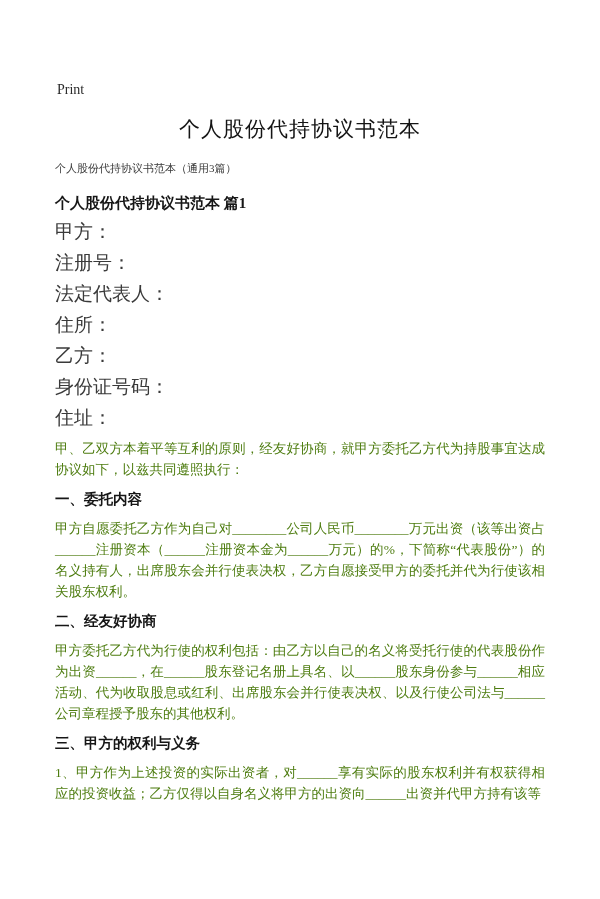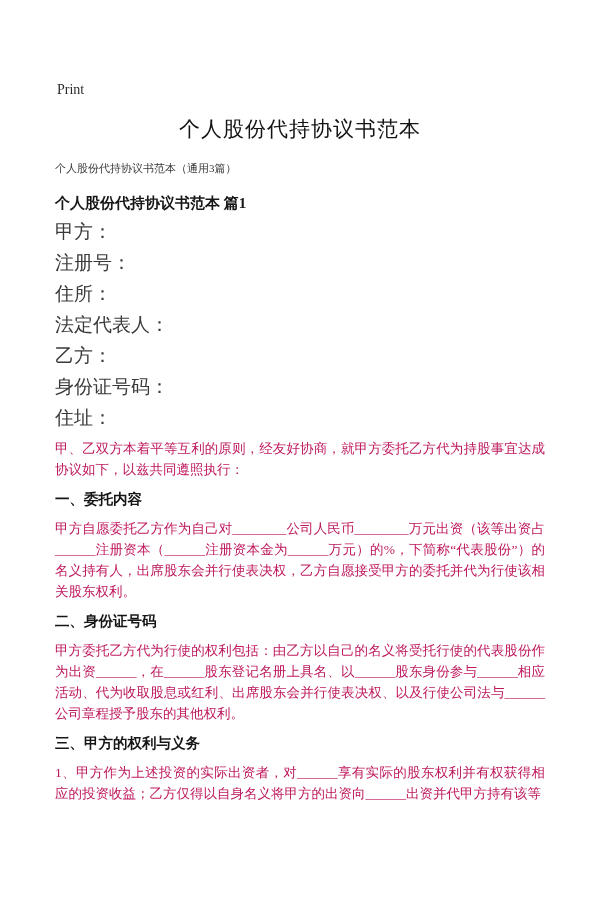--- a/index.html
+++ b/index.html
@@ -51,21 +51,21 @@
   p.field-line {
     font-size: 19px;
     line-height: 21px;
     margin: 0 0 10px 0;
     color: #3a3a3a;
   }
   p.body-para {
     font-size: 13.5px;
     line-height: 21px;
     margin: 0 0 8px 0;
-    color: #be185d;
+    color: #4d7c0f;
     text-align: justify;
   }
   h3.section-heading {
     font-size: 14.5px;
     line-height: 22px;
     font-weight: bold;
     color: #161616;
     margin: 4px 0 8px 0;
   }
 </style>
@@ -77,30 +77,30 @@
   <span class="print-link">Print</span>
 
   <h1 class="doc-title">个人股份代持协议书范本</h1>
 
   <p class="subtitle">个人股份代持协议书范本（通用3篇）</p>
 
   <h2 class="part-title">个人股份代持协议书范本 篇1</h2>
 
   <p class="field-line">甲方：</p>
   <p class="field-line">注册号：</p>
+  <p class="field-line">法定代表人：</p>
   <p class="field-line">住所：</p>
-  <p class="field-line">法定代表人：</p>
   <p class="field-line">乙方：</p>
   <p class="field-line">身份证号码：</p>
   <p class="field-line">住址：</p>
 
   <p class="body-para">甲、乙双方本着平等互利的原则，经友好协商，就甲方委托乙方代为持股事宜达成协议如下，以兹共同遵照执行：</p>
 
   <h3 class="section-heading">一、委托内容</h3>
   <p class="body-para">甲方自愿委托乙方作为自己对________公司人民币________万元出资（该等出资占______注册资本（______注册资本金为______万元）的%，下简称“代表股份”）的名义持有人，出席股东会并行使表决权，乙方自愿接受甲方的委托并代为行使该相关股东权利。</p>
 
-  <h3 class="section-heading">二、身份证号码</h3>
+  <h3 class="section-heading">二、经友好协商</h3>
   <p class="body-para">甲方委托乙方代为行使的权利包括：由乙方以自己的名义将受托行使的代表股份作为出资______，在______股东登记名册上具名、以______股东身份参与______相应活动、代为收取股息或红利、出席股东会并行使表决权、以及行使公司法与______公司章程授予股东的其他权利。</p>
 
   <h3 class="section-heading">三、甲方的权利与义务</h3>
   <p class="body-para">1、甲方作为上述投资的实际出资者，对______享有实际的股东权利并有权获得相应的投资收益；乙方仅得以自身名义将甲方的出资向______出资并代甲方持有该等</p>
 
 </div>
 
 </body></html>

